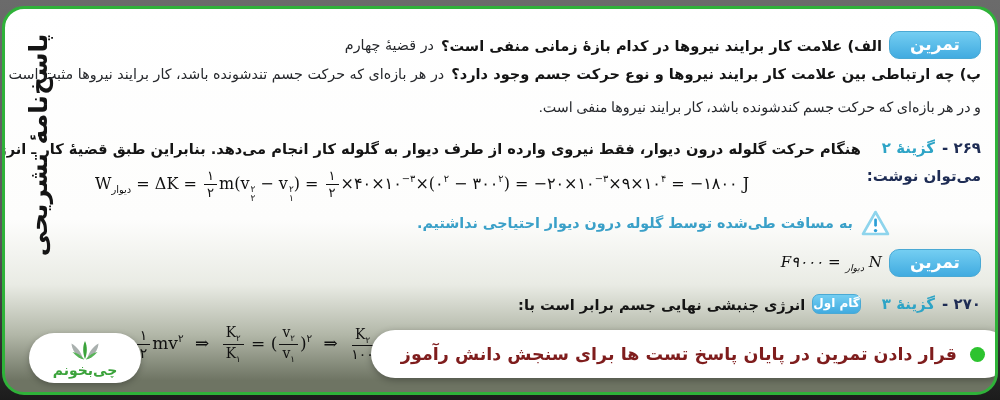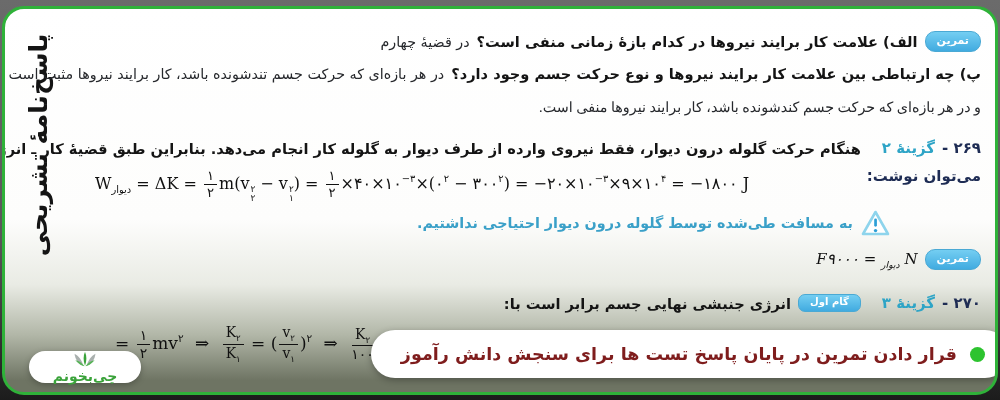--- a/index.html
+++ b/index.html
@@ -26,23 +26,23 @@
 
   .row { position:absolute; right:14px; left:66px; display:flex; align-items:center;
          gap:7px; white-space:nowrap; }
   .bold { font-weight:bold; color:#141414; font-size:14.6px; }
   .reg  { font-weight:500; color:#26282c; font-size:14.3px; }
 
   .badge {
     display:inline-flex; align-items:center; justify-content:center;
     background:linear-gradient(180deg,#74cef2 0%,#41abe0 100%);
     border:1px solid #4aa9d4; color:#ffffff; font-weight:bold;
-    font-size:11px; padding:2px 11px 4px; border-radius:10px; line-height:1.2;
+    font-size:17px; padding:2px 20px 4px; border-radius:10px; line-height:1.2;
   }
-  .badge-sm { font-size:10px; padding:1px 11px 3px; border-radius:7px; }
+  .badge-sm { font-size:12px; padding:1px 0 3px; border-radius:7px; }
 
   .qnum { color:#1e2c54; font-weight:700; font-size:15px; }
   .qopt { color:#2ea4c6; font-weight:800; font-size:15px; }
   .gap-r { margin-right:14px; }
   .gap-l { margin-left:26px;font-style:italic; }
 
   .note-text { color:#3aa0c8; font-weight:600; font-size:14.3px; }
 
   
   .formula {
@@ -68,21 +68,21 @@
   .caption-pill {
     position:absolute; right:-14px; bottom:14px; height:48px; z-index:6;
     background:#ffffff; border-radius:26px; display:flex; align-items:center;
     direction:rtl; gap:13px; padding:0 24px 0 30px;
     box-shadow:0 2px 7px rgba(0,0,0,0.30);
   }
   .dot { width:15px; height:15px; border-radius:50%; background:#2dc32f; flex:0 0 auto; }
   .caption-text { font-size:17.5px; font-weight:bold; color:#7f1d1d; white-space:nowrap; }
 
   .logo-pill {
-    position:absolute; left:24px; bottom:9px; width:112px; height:32px; z-index:6;
+    position:absolute; left:24px; bottom:9px; width:112px; height:50px; z-index:6;
     background:#ffffff; border-radius:26px; display:flex; flex-direction:column;
     align-items:center; justify-content:center; box-shadow:0 2px 6px rgba(0,0,0,0.25);
   }
   .logo-text { color:#3ba33b; font-weight:bold; font-size:14px; line-height:1; margin-top:1px; }
 </style>
 </head>
 <body>
 
 <div class="stage">
   <div class="page">

